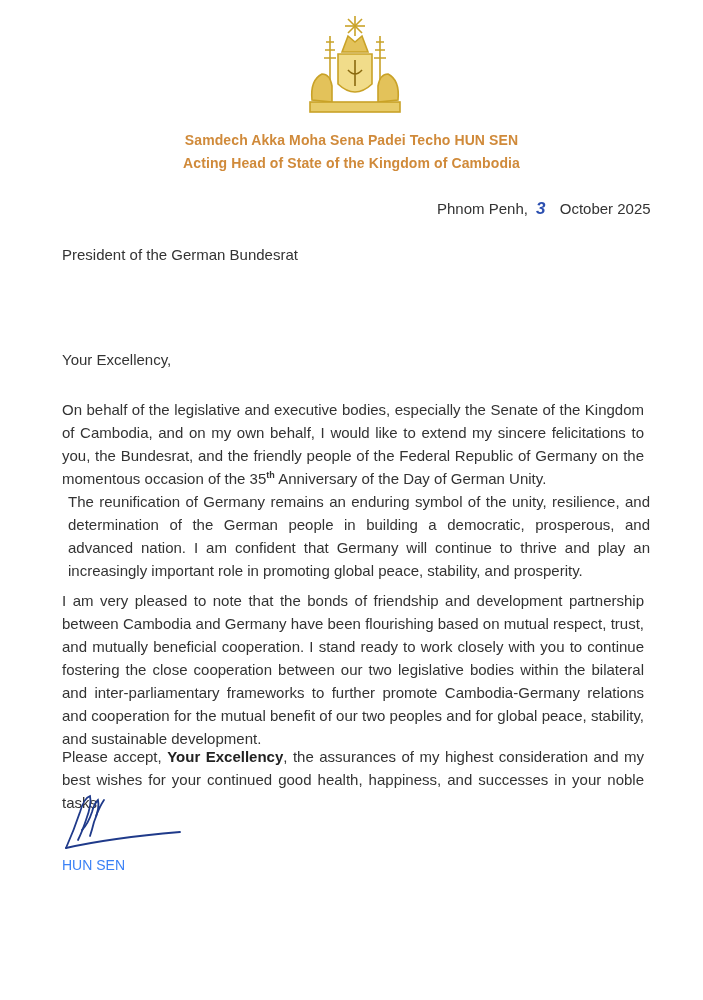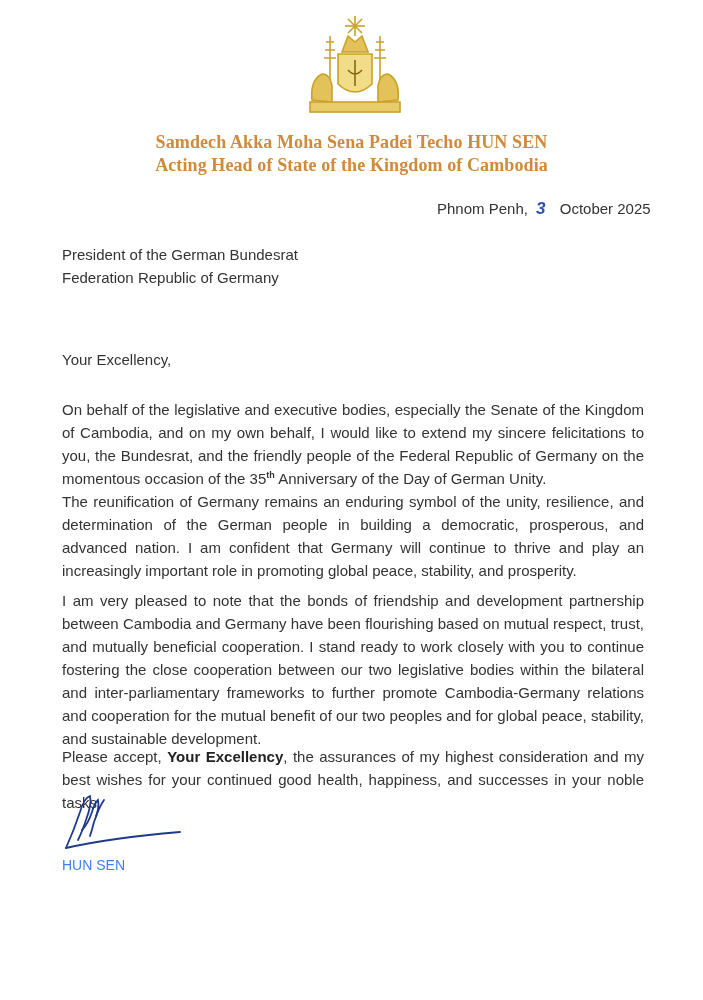--- a/index.html
+++ b/index.html
@@ -1,28 +1,28 @@
 <!DOCTYPE html>
 <html><head>
 <meta charset="utf-8">
 <style>
   html, body { margin:0; padding:0; background:#ffffff; }
   body { width:703px; height:1000px; position:relative; overflow:hidden; font-family:"Liberation Sans", sans-serif; color:#2a2a2a; }
   .emblem { position:absolute; left:300px; top:12px; width:110px; height:108px; }
-  .hdr { position:absolute; left:0; width:703px; text-align:center; font-family:Liberation Serif, serif; font-weight:bold; color:#d08a3a; font-size:18px; letter-spacing:0.1px; }
+  .hdr { position:absolute; left:0; width:703px; text-align:center; font-family:Liberation Sans, sans-serif; font-weight:bold; color:#d08a3a; font-size:14px; letter-spacing:0.1px; }
   .hdr1 { top:132px; }
   .hdr2 { top:155px; }
   .date { position:absolute; top:199px; left:437px; font-size:15px; color:#333; }
   .date .day { color:#2b4fb0; font-weight:bold; font-style:italic; font-size:17px; margin:0 10px 0 4px; }
   .addr { position:absolute; left:62px; top:243px; font-size:15px; line-height:23px; color:#333; }
   .addr .city { text-decoration:underline; }
   .salute { position:absolute; left:62px; top:351px; font-size:15px; color:#333; }
   .body { position:absolute; left:62px; width:582px; font-size:15px; line-height:23px; color:#333; text-align:justify; }
   .p1 { top:398px; }
-  .p2 { top:490px; }
+  .p2 { top:490px;margin-left:6px; }
   .p3 { top:589px; }
   .p4 { top:745px; }
   sup { font-size:9px; line-height:0;font-weight:bold; }
   .bold { font-weight:bold; color:#222; }
   .sig { position:absolute; left:60px; top:790px; width:130px; height:65px; }
   .signame { position:absolute; left:62px; top:857px; font-size:14px; color:#3b82f6; }
 </style>
 </head>
 <body>
 
@@ -55,21 +55,20 @@
 <div class="hdr hdr2">Acting Head of State of the Kingdom of Cambodia</div>
 
 <div class="date">
   <span>Phnom Penh,</span>
   <span class="day">3</span>
   <span>October 2025</span>
 </div>
 
 <div class="addr">
   <div>President of the German Bundesrat</div>
-  <div>Federation Republic of Germany</div>
 </div>
 
 <div class="salute">Your Excellency,</div>
 
 <div class="body p1"><span>On behalf of the legislative and executive bodies, especially the Senate of the Kingdom of Cambodia, and on my own behalf, I would like to extend my sincere felicitations to you, the Bundesrat, and the friendly people of the Federal Republic of Germany on the momentous occasion of the 35</span><sup>th</sup><span> Anniversary of the Day of German Unity.</span></div>
 
 <div class="body p2">The reunification of Germany remains an enduring symbol of the unity, resilience, and determination of the German people in building a democratic, prosperous, and advanced nation. I am confident that Germany will continue to thrive and play an increasingly important role in promoting global peace, stability, and prosperity.</div>
 
 <div class="body p3">I am very pleased to note that the bonds of friendship and development partnership between Cambodia and Germany have been flourishing based on mutual respect, trust, and mutually beneficial cooperation. I stand ready to work closely with you to continue fostering the close cooperation between our two legislative bodies within the bilateral and inter-parliamentary frameworks to further promote Cambodia-Germany relations and cooperation for the mutual benefit of our two peoples and for global peace, stability, and sustainable development.</div>
 

